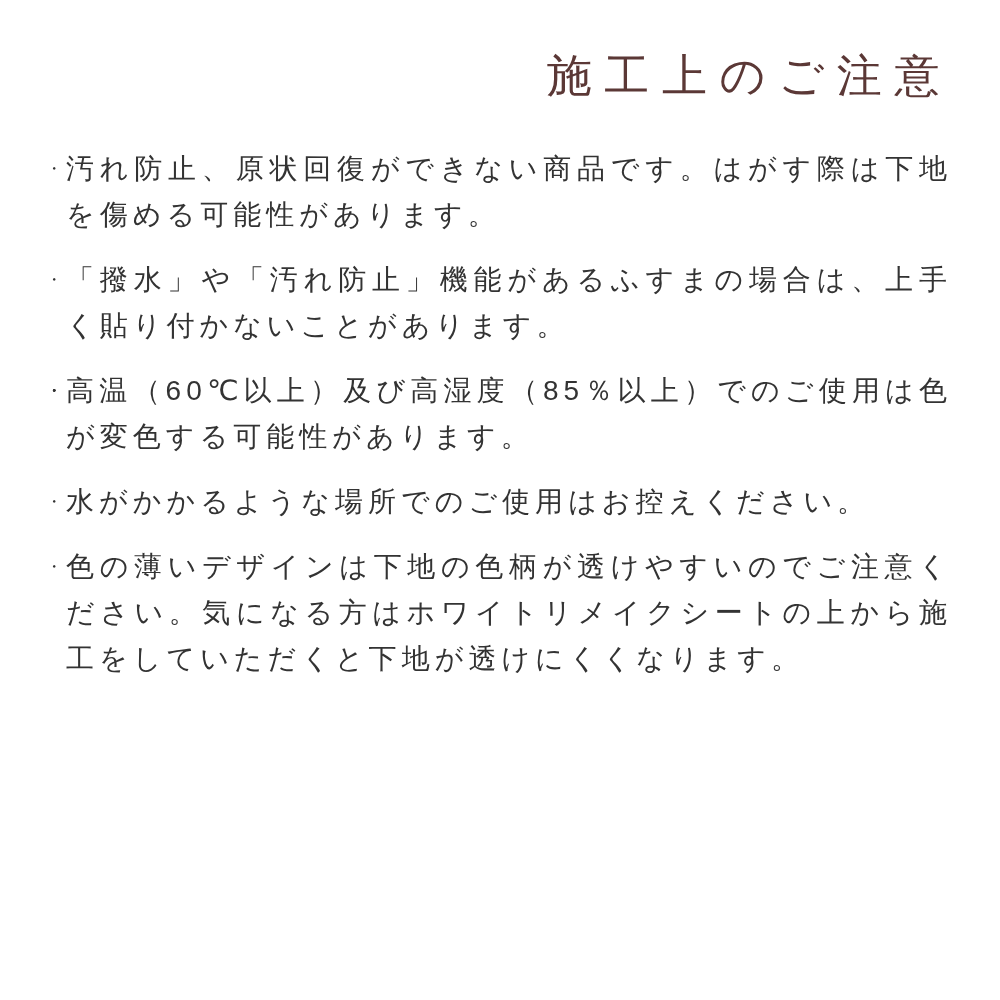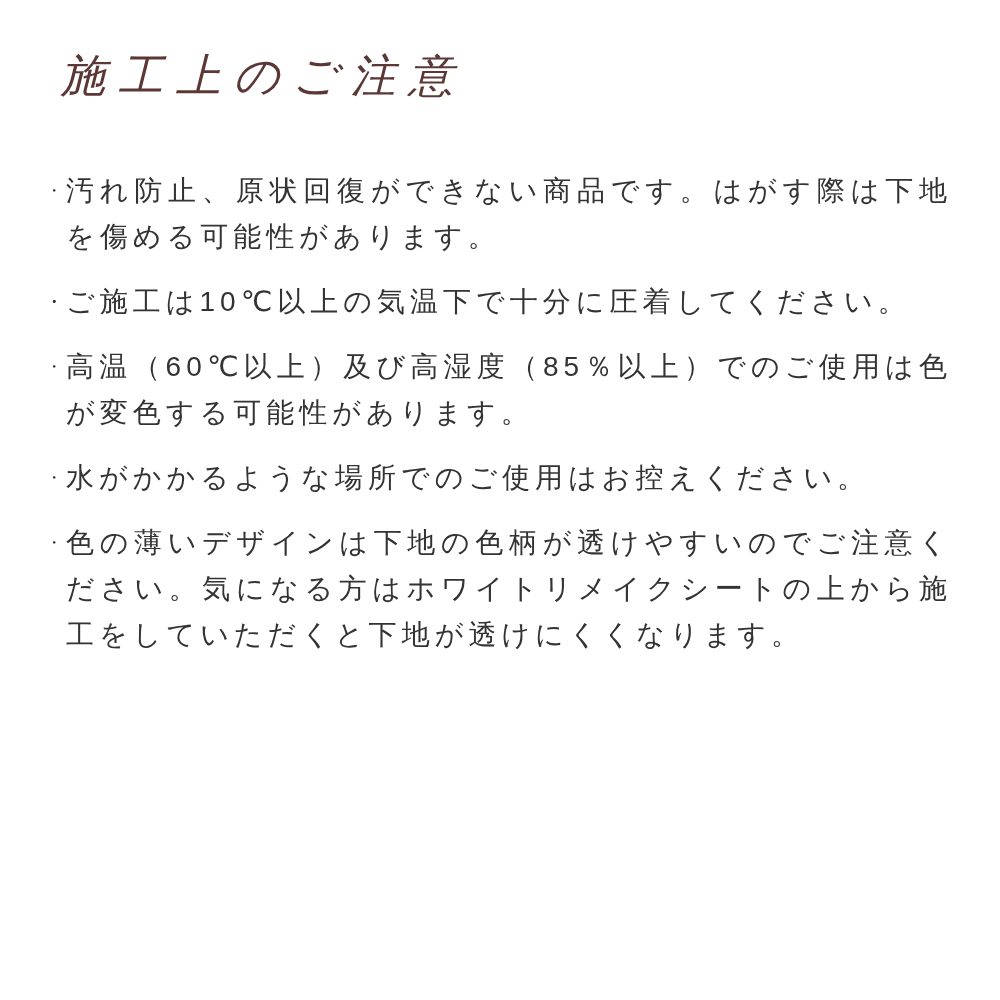--- a/index.html
+++ b/index.html
@@ -14,28 +14,27 @@
     background: var(--bg-color);
     font-family: "Liberation Sans", "DejaVu Sans", sans-serif;
   }
   .doc {
     width: 1000px;
     height: 1000px;
     padding: 46px 48px 40px 48px;
     overflow: hidden;
   }
   .doc-title {
-    text-align: left;
+    text-align: right;
     color: var(--title-color);
     font-size: 45px;
     font-weight: 500;
     letter-spacing: 0.28em;
     text-indent: 0.28em; 
-    margin-bottom: 62px;
-    font-style: italic;
+    margin-bottom: 40px;
   }
   .notice-list {
     list-style: none;
     color: var(--text-color);
   }
   .notice-item {
     position: relative;
     padding-left: 18px;
     margin-bottom: 19px;
     font-size: 28px;
@@ -59,30 +58,30 @@
 <div class="doc">
   <h1 class="doc-title">施工上のご注意</h1>
 
   <ul class="notice-list">
     <li class="notice-item">
       <span class="bullet">・</span>
       <span>汚れ防止、原状回復ができない商品です。はがす際は下地を傷める可能性があります。</span>
     </li>
     <li class="notice-item">
       <span class="bullet">・</span>
+      <span>「撥水」や「汚れ防止」機能があるふすまの場合は、上手く貼り付かないことがあります。</span>
     </li>
     <li class="notice-item">
       <span class="bullet">・</span>
     </li>
     <li class="notice-item">
       <span class="bullet">・</span>
     </li>
     <li class="notice-item">
       <span class="bullet">・</span>
-      <span>ご施工は10℃以上の気温下で十分に圧着してください。</span>
     </li>
     <li class="notice-item">
       <span class="bullet">・</span>
       <span>高温（60℃以上）及び高湿度（85％以上）でのご使用は色が変色する可能性があります。</span>
     </li>
     <li class="notice-item">
       <span class="bullet">・</span>
       <span>水がかかるような場所でのご使用はお控えください。</span>
     </li>
     <li class="notice-item">

